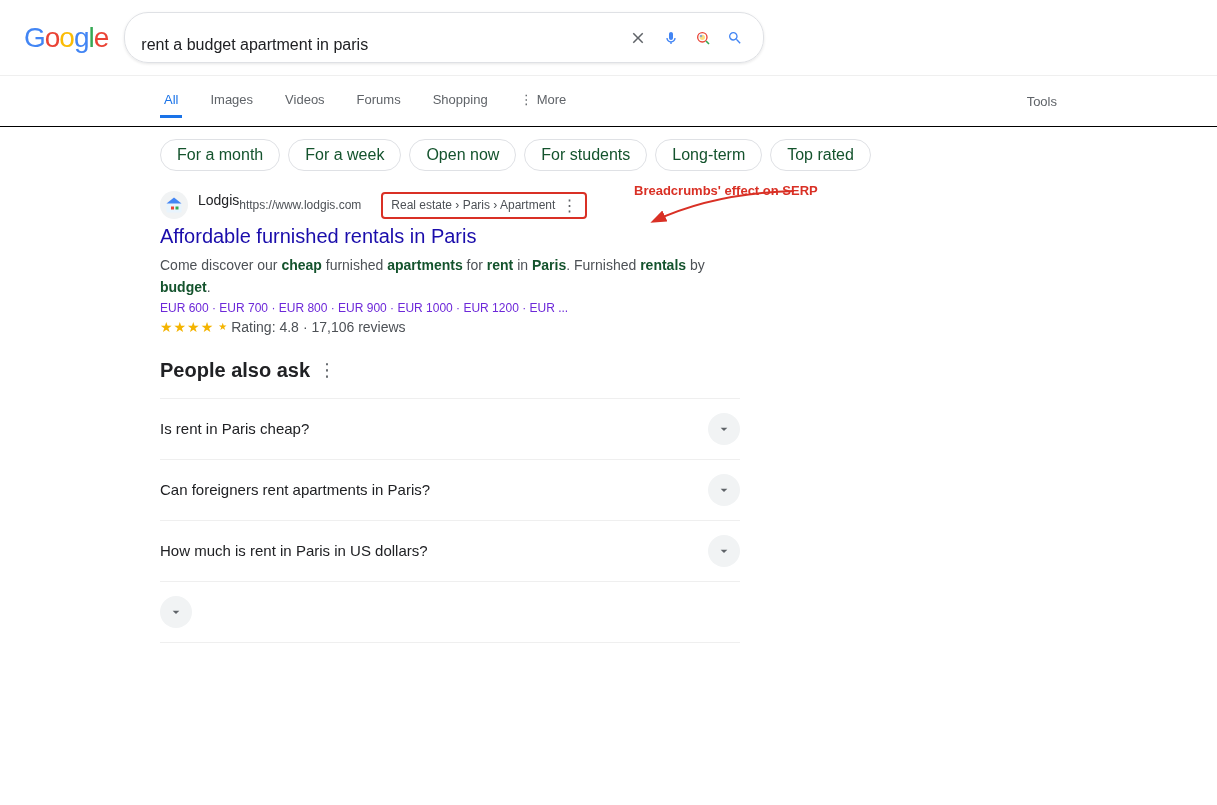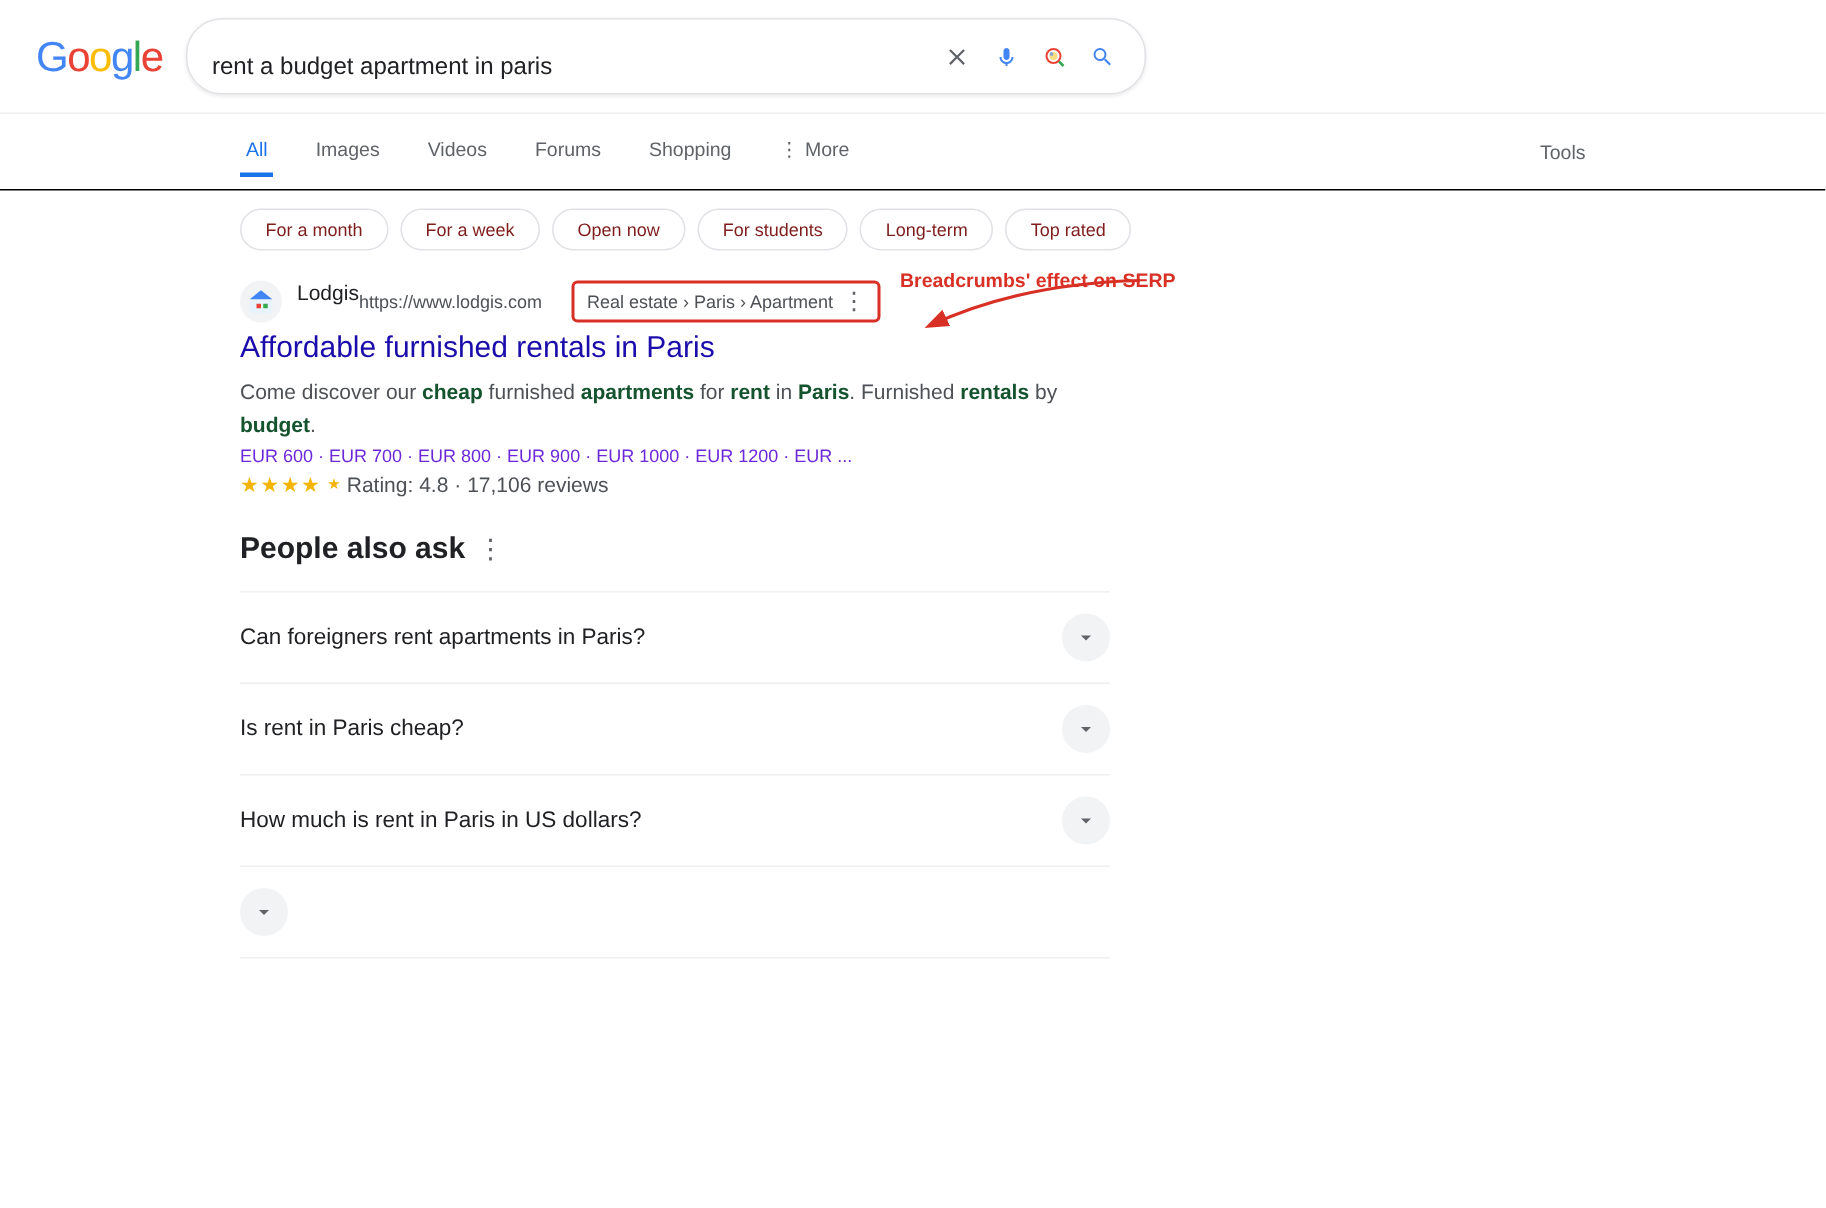--- a/index.html
+++ b/index.html
@@ -92,22 +92,22 @@
       align-items: center;
       padding: 12px 160px;
       gap: 8px;
       flex-wrap: wrap;
     }
 
     .pill {
       border: 1px solid #dfe1e5;
       border-radius: 20px;
       padding: 6px 16px;
-      font-size: 12px;
-      color: #7f1d1d;
+      font-size: 16px;
+      color: #14532d;
       cursor: pointer;
       background: #fff;
       white-space: nowrap;
     }
 
     .main-content {
       padding: 8px 160px;
       max-width: 900px;
     }
 
@@ -377,21 +377,21 @@
             <div style="position:relative; display:inline-block;text-align:right;">
               <div class="breadcrumb-box">
                 <span class="breadcrumb-text">Real estate › Paris › Apartment</span>
                 <span class="three-dots">⋮</span>
               </div>
             </div>
           </div>
         </div>
       </div>
 
-      <div style="position:absolute; top: -8px; left: 420px; pointer-events:none;">
+      <div style="position:absolute; top: -8px; left: 454px; pointer-events:none;">
         <svg width="200" height="60" viewBox="0 0 200 60">
           <defs>
             <marker id="arrowhead" markerWidth="8" markerHeight="6" refX="6" refY="3" orient="auto">
               <polygon points="0 0, 8 3, 0 6" fill="#d93025"></polygon>
             </marker>
           </defs>
           <path d="M 180 8 Q 100 10 40 38" stroke="#d93025" stroke-width="2" fill="none" marker-end="url(#arrowhead)"></path>
         </svg>
         <div style="position:absolute; top:0; left:20px; color:#d93025; font-size:13px; font-weight:700; white-space:nowrap;">Breadcrumbs' effect on SERP</div>
       </div>
@@ -413,30 +413,30 @@
     </div>
   </div>
 
   <div class="paa-section">
     <div class="paa-header">
       <span class="paa-title">People also ask</span>
       <span class="paa-dots">⋮</span>
     </div>
 
     <div class="paa-item">
-      <span class="paa-question">Can foreigners rent apartments in Paris?</span>
+      <span class="paa-question">Is rent in Paris cheap?</span>
       <div class="paa-chevron">
         <svg width="16" height="16" viewBox="0 0 24 24" fill="#5f6368">
             <path d="M7 10l5 5 5-5z"></path>
           </svg>
       </div>
     </div>
 
     <div class="paa-item">
-      <span class="paa-question">Is rent in Paris cheap?</span>
+      <span class="paa-question">Can foreigners rent apartments in Paris?</span>
       <div class="paa-chevron">
         <svg width="16" height="16" viewBox="0 0 24 24" fill="#5f6368">
             <path d="M7 10l5 5 5-5z"></path>
           </svg>
       </div>
     </div>
 
     <div class="paa-item">
       <span class="paa-question">How much is rent in Paris in US dollars?</span>
       <div class="paa-chevron">

